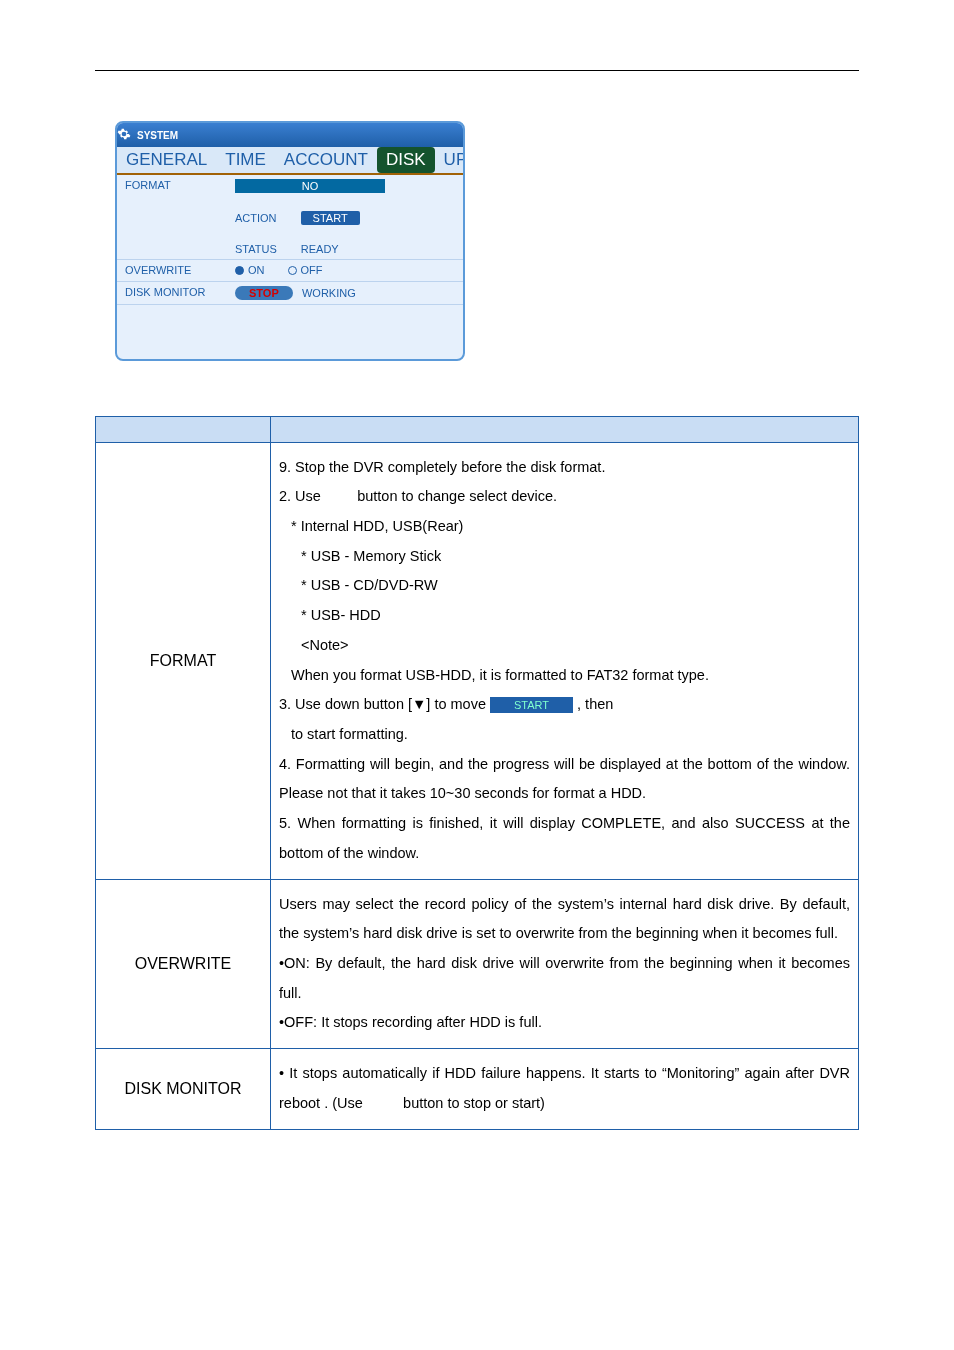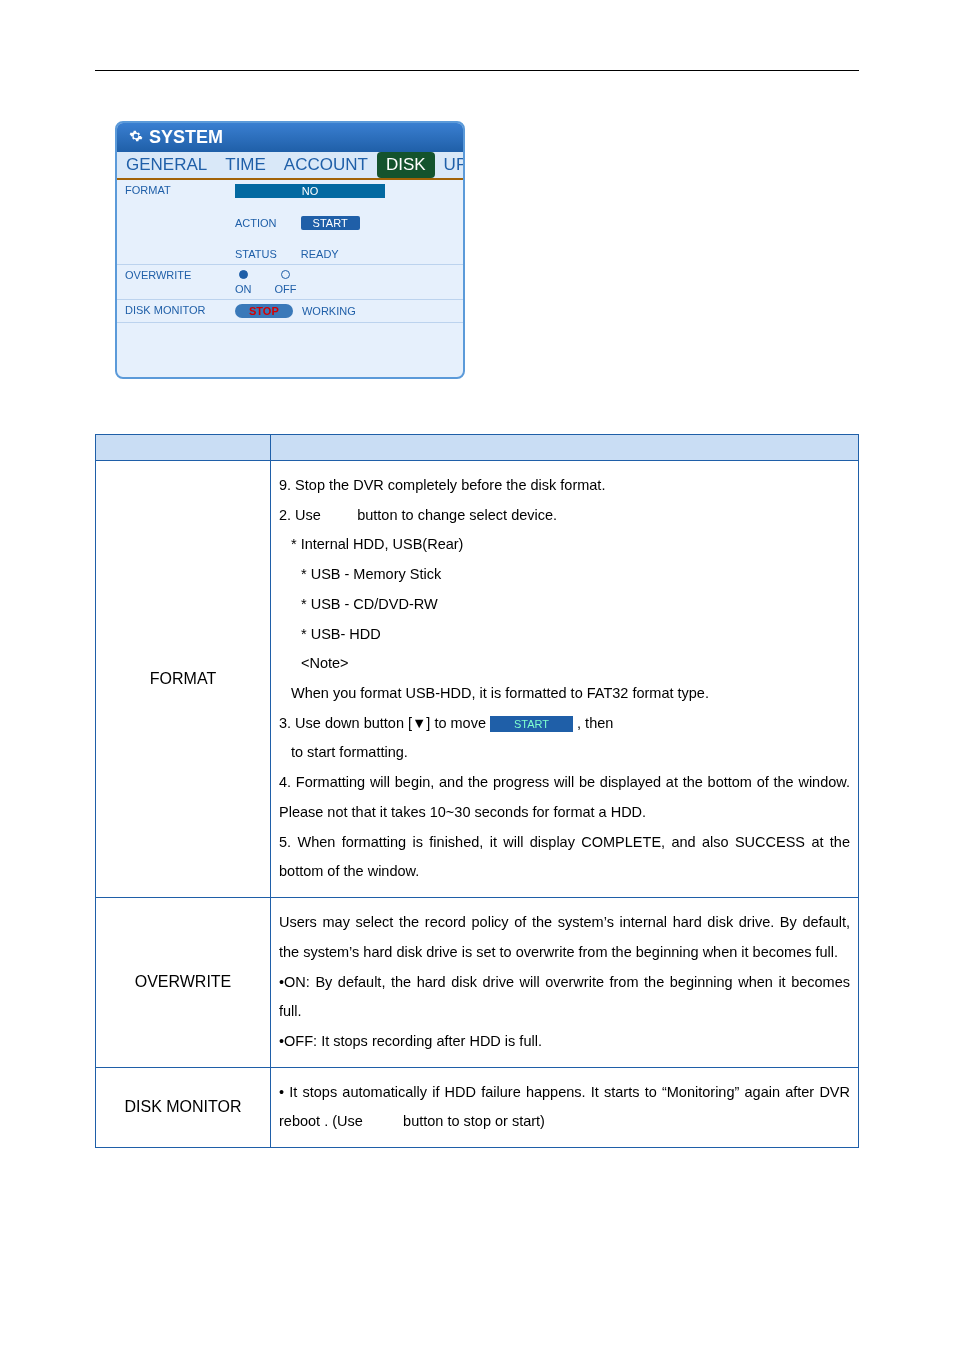--- a/index.html
+++ b/index.html
@@ -26,22 +26,22 @@
     overflow: hidden;
     background: #e6f0fc;
     margin-left: 20px;
     margin-bottom: 55px;
     position: relative;
   }
   .sp-titlebar {
     background: linear-gradient(#3a7fd1,#1f5fa8);
     color:#fff;
     font-weight:bold;
-    font-size:18px;
-    padding:4px 12px;
+    font-size:10px;
+    padding:4px 0;
     display:flex;
     align-items:center;
     gap:6px;
   }
   .sp-tabs {
     display:flex;
     font-size:17px;
     color:#1f5fa8;
     background:#d9e8f8;
     border-bottom:2px solid #a16207;
@@ -89,21 +89,21 @@
     font-size:11px;
   }
   .sp-btn-stop {
     background:#3a79b9;
     color:#d40000;
     font-weight:bold;
     padding:1px 14px;
     display:inline-block;
     border-radius:7px;
   }
-  .sp-radio { display:inline-flex; align-items:center; gap:4px; margin-right:20px;flex-direction:column;}
+  .sp-radio { display:inline-flex; align-items:center; gap:4px; margin-right:20px;}
   .sp-radio .dot { width:9px;height:9px;border-radius:50%;border:1px solid #1f5fa8; display:inline-block;}
   .sp-radio .dot.filled { background:#1f5fa8; }
   .sp-extra { height:55px; }
 
   
   table.desc {
     width:100%;
     border-collapse: collapse;
     font-size:14.5px;
     color:#000;

